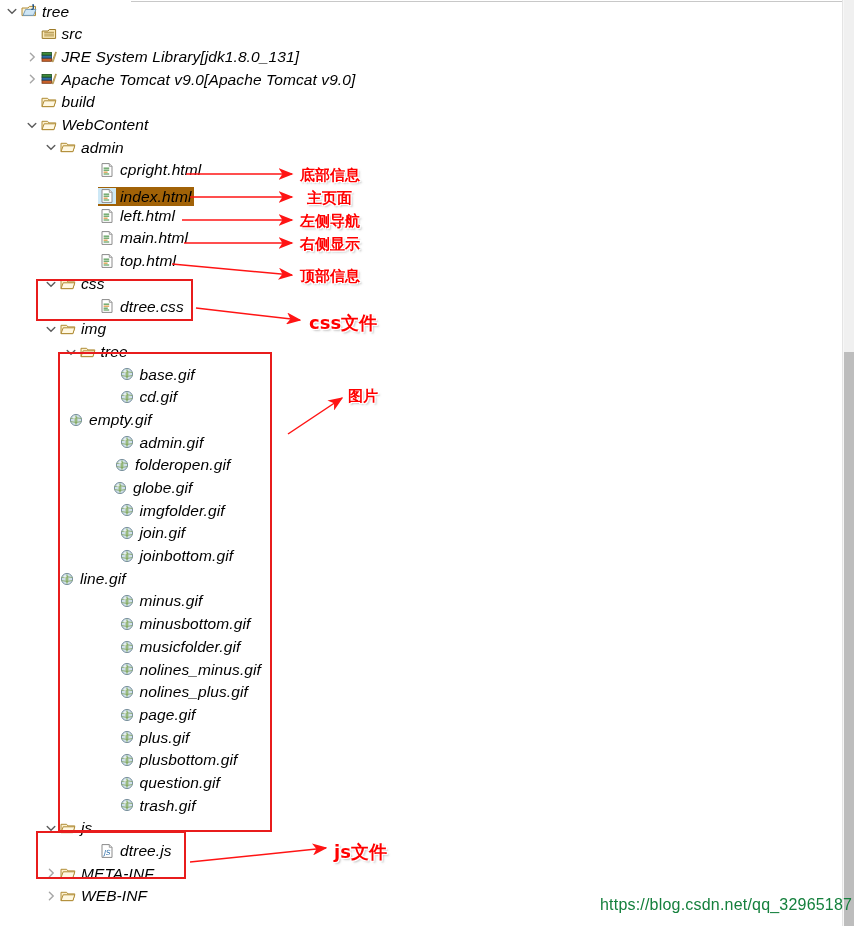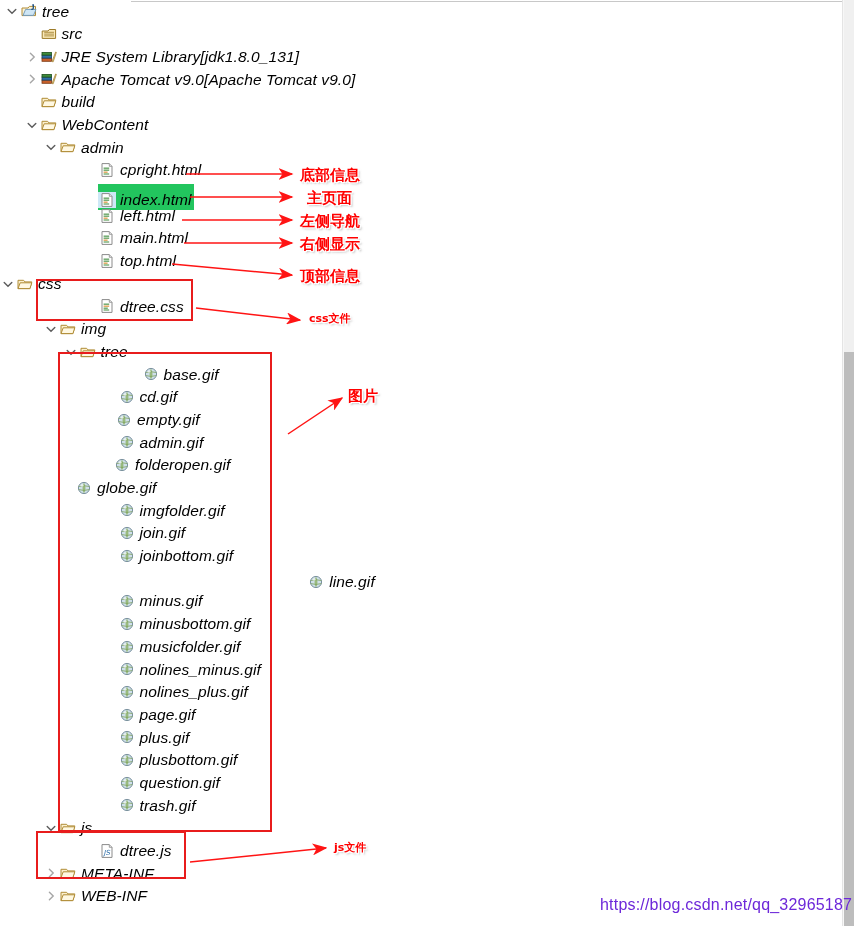--- a/index.html
+++ b/index.html
@@ -75,22 +75,22 @@
     align-items: center;
     justify-content: center;
   }
   .label {
     font-size: 15.5px;
     color: #000000;
     line-height: 1;
     letter-spacing: 0.1px;
   }
   .row.selected .label-wrap {
-    background: #22c55e;
-    padding: 8px 2px 2px 0;
+    background: #a16207;
+    padding: 1px 2px 2px 0;
     margin-top: 8px;
   }
   .row.selected .ico { background: #cde8f6; }
   .label-wrap { display: inline-flex; align-items: center; }
 
   
   .redbox {
     position: absolute;
     border: 2px solid #e81c1c;
     pointer-events: none;
@@ -101,34 +101,34 @@
     color: #ff0000;
     font-size: 15px;
     font-weight: bold;
     font-family: "DejaVu Sans", sans-serif;
     text-shadow:
       1px 1px 0 #ffffff, -1px 1px 0 #ffffff,
       1px -1px 0 #ffffff, -1px -1px 0 #ffffff,
       2px 2px 2px rgba(150,150,150,0.55);
     white-space: nowrap;
   }
-  .annot.small { font-size: 11px; }
+  .annot.small { font-size: 18px; }
 
   #arrows {
     position: absolute;
     left: 0; top: 0;
     width: 854px; height: 926px;
     pointer-events: none;
   }
 
   .watermark {
     position: absolute;
     left: 600px; top: 896px;
     font-size: 16px;
-    color: #6d28d9;
+    color: #15803d;
     font-family: "Liberation Sans", sans-serif;
     letter-spacing: 0.2px;
     white-space: nowrap;
   }
 </style>
 </head>
 <body>
 
 <div id="screen">
 
@@ -319,21 +319,21 @@
               <path d="M10.3 1.6 L10.3 4.3 L13 4.3" fill="#e6e6e6" stroke="#8b8b8b" stroke-width="0.8"></path>
               <rect x="4.6" y="5.6" width="5.6" height="1.1" fill="#3f8c3c"></rect>
               <rect x="4.6" y="7.6" width="5.6" height="1.1" fill="#3f8c3c"></rect>
               <rect x="4.6" y="9.6" width="4" height="1.1" fill="#d98a2b"></rect>
               <rect x="4.6" y="11.5" width="5.6" height="1" fill="#3f8c3c"></rect>
             </svg>
           </span>
           <span class="label">top.html</span>
         </span>
       </div>
-      <div class="row" style="">
+      <div class="row" style="padding-left: 43px;">
         <span class="twisty">
           <svg width="10" height="10" viewBox="0 0 10 10">
             <path d="M1.2 3.4 L5 7.2 L8.8 3.4" fill="none" stroke="#5c5c5c" stroke-width="1.4" stroke-linecap="round"></path>
           </svg>
         </span>
         <span class="label-wrap">
           <span class="ico">
             <svg width="16" height="16" viewBox="0 0 16 16">
               <path d="M1 4.3 L6.6 4.3 L7.9 5.9 L14.8 5.9 L12.9 12.6 L1 12.6 Z" fill="#fcf0cd" stroke="#b08c36" stroke-width="1"></path>
               <path d="M1 12.6 L3.2 6.8 L14.8 6.8 L12.9 12.6 Z" fill="#fff8e2" stroke="#b08c36" stroke-width="1"></path>
@@ -383,21 +383,21 @@
         <span class="label-wrap">
           <span class="ico">
             <svg width="16" height="16" viewBox="0 0 16 16">
               <path d="M1 4.3 L6.6 4.3 L7.9 5.9 L14.8 5.9 L12.9 12.6 L1 12.6 Z" fill="#fcf0cd" stroke="#b08c36" stroke-width="1"></path>
               <path d="M1 12.6 L3.2 6.8 L14.8 6.8 L12.9 12.6 Z" fill="#fff8e2" stroke="#b08c36" stroke-width="1"></path>
             </svg>
           </span>
           <span class="label">tree</span>
         </span>
       </div>
-      <div class="row" style="padding-left: 101.5px; gap: 24px;">
+      <div class="row" style="padding-left: 101.5px;">
         <span class="twisty"></span>
         <span class="label-wrap">
           <span class="ico">
             <svg width="16" height="16" viewBox="0 0 16 16">
               <circle cx="8" cy="8" r="5.6" fill="#cfe0ea" stroke="#6e8796" stroke-width="0.9"></circle>
               <path d="M8 2.4 Q11 8 8 13.6 Q5 8 8 2.4 Z" fill="#8fb36b" opacity="0.85"></path>
               <path d="M2.6 6.5 Q8 5 13.4 6.5" stroke="#7ba05a" stroke-width="0.8" fill="none"></path>
               <path d="M2.6 9.6 Q8 11.2 13.4 9.6" stroke="#7ba05a" stroke-width="0.8" fill="none"></path>
               <ellipse cx="6.1" cy="5.6" rx="1.7" ry="1" fill="#ffffff" opacity="0.7"></ellipse>
             </svg>
@@ -413,21 +413,21 @@
               <circle cx="8" cy="8" r="5.6" fill="#cfe0ea" stroke="#6e8796" stroke-width="0.9"></circle>
               <path d="M8 2.4 Q11 8 8 13.6 Q5 8 8 2.4 Z" fill="#8fb36b" opacity="0.85"></path>
               <path d="M2.6 6.5 Q8 5 13.4 6.5" stroke="#7ba05a" stroke-width="0.8" fill="none"></path>
               <path d="M2.6 9.6 Q8 11.2 13.4 9.6" stroke="#7ba05a" stroke-width="0.8" fill="none"></path>
               <ellipse cx="6.1" cy="5.6" rx="1.7" ry="1" fill="#ffffff" opacity="0.7"></ellipse>
             </svg>
           </span>
           <span class="label">cd.gif</span>
         </span>
       </div>
-      <div class="row" style="padding-left: 99px;">
+      <div class="row" style="padding-left: 51px;">
         <span class="twisty"></span>
         <span class="label-wrap">
           <span class="ico">
             <svg width="16" height="16" viewBox="0 0 16 16">
               <circle cx="8" cy="8" r="5.6" fill="#cfe0ea" stroke="#6e8796" stroke-width="0.9"></circle>
               <path d="M8 2.4 Q11 8 8 13.6 Q5 8 8 2.4 Z" fill="#8fb36b" opacity="0.85"></path>
               <path d="M2.6 6.5 Q8 5 13.4 6.5" stroke="#7ba05a" stroke-width="0.8" fill="none"></path>
               <path d="M2.6 9.6 Q8 11.2 13.4 9.6" stroke="#7ba05a" stroke-width="0.8" fill="none"></path>
               <ellipse cx="6.1" cy="5.6" rx="1.7" ry="1" fill="#ffffff" opacity="0.7"></ellipse>
             </svg>
@@ -458,21 +458,21 @@
               <circle cx="8" cy="8" r="5.6" fill="#cfe0ea" stroke="#6e8796" stroke-width="0.9"></circle>
               <path d="M8 2.4 Q11 8 8 13.6 Q5 8 8 2.4 Z" fill="#8fb36b" opacity="0.85"></path>
               <path d="M2.6 6.5 Q8 5 13.4 6.5" stroke="#7ba05a" stroke-width="0.8" fill="none"></path>
               <path d="M2.6 9.6 Q8 11.2 13.4 9.6" stroke="#7ba05a" stroke-width="0.8" fill="none"></path>
               <ellipse cx="6.1" cy="5.6" rx="1.7" ry="1" fill="#ffffff" opacity="0.7"></ellipse>
             </svg>
           </span>
           <span class="label">folderopen.gif</span>
         </span>
       </div>
-      <div class="row" style="padding-left: 59px;">
+      <div class="row" style="padding-left: 95px;">
         <span class="twisty"></span>
         <span class="label-wrap">
           <span class="ico">
             <svg width="16" height="16" viewBox="0 0 16 16">
               <circle cx="8" cy="8" r="5.6" fill="#cfe0ea" stroke="#6e8796" stroke-width="0.9"></circle>
               <path d="M8 2.4 Q11 8 8 13.6 Q5 8 8 2.4 Z" fill="#8fb36b" opacity="0.85"></path>
               <path d="M2.6 6.5 Q8 5 13.4 6.5" stroke="#7ba05a" stroke-width="0.8" fill="none"></path>
               <path d="M2.6 9.6 Q8 11.2 13.4 9.6" stroke="#7ba05a" stroke-width="0.8" fill="none"></path>
               <ellipse cx="6.1" cy="5.6" rx="1.7" ry="1" fill="#ffffff" opacity="0.7"></ellipse>
             </svg>
@@ -518,21 +518,21 @@
               <circle cx="8" cy="8" r="5.6" fill="#cfe0ea" stroke="#6e8796" stroke-width="0.9"></circle>
               <path d="M8 2.4 Q11 8 8 13.6 Q5 8 8 2.4 Z" fill="#8fb36b" opacity="0.85"></path>
               <path d="M2.6 6.5 Q8 5 13.4 6.5" stroke="#7ba05a" stroke-width="0.8" fill="none"></path>
               <path d="M2.6 9.6 Q8 11.2 13.4 9.6" stroke="#7ba05a" stroke-width="0.8" fill="none"></path>
               <ellipse cx="6.1" cy="5.6" rx="1.7" ry="1" fill="#ffffff" opacity="0.7"></ellipse>
             </svg>
           </span>
           <span class="label">joinbottom.gif</span>
         </span>
       </div>
-      <div class="row" style="padding-left: 42px; flex-direction: column;">
+      <div class="row" style="padding-left: 42px;">
         <span class="twisty"></span>
         <span class="label-wrap">
           <span class="ico">
             <svg width="16" height="16" viewBox="0 0 16 16">
               <circle cx="8" cy="8" r="5.6" fill="#cfe0ea" stroke="#6e8796" stroke-width="0.9"></circle>
               <path d="M8 2.4 Q11 8 8 13.6 Q5 8 8 2.4 Z" fill="#8fb36b" opacity="0.85"></path>
               <path d="M2.6 6.5 Q8 5 13.4 6.5" stroke="#7ba05a" stroke-width="0.8" fill="none"></path>
               <path d="M2.6 9.6 Q8 11.2 13.4 9.6" stroke="#7ba05a" stroke-width="0.8" fill="none"></path>
               <ellipse cx="6.1" cy="5.6" rx="1.7" ry="1" fill="#ffffff" opacity="0.7"></ellipse>
             </svg>

